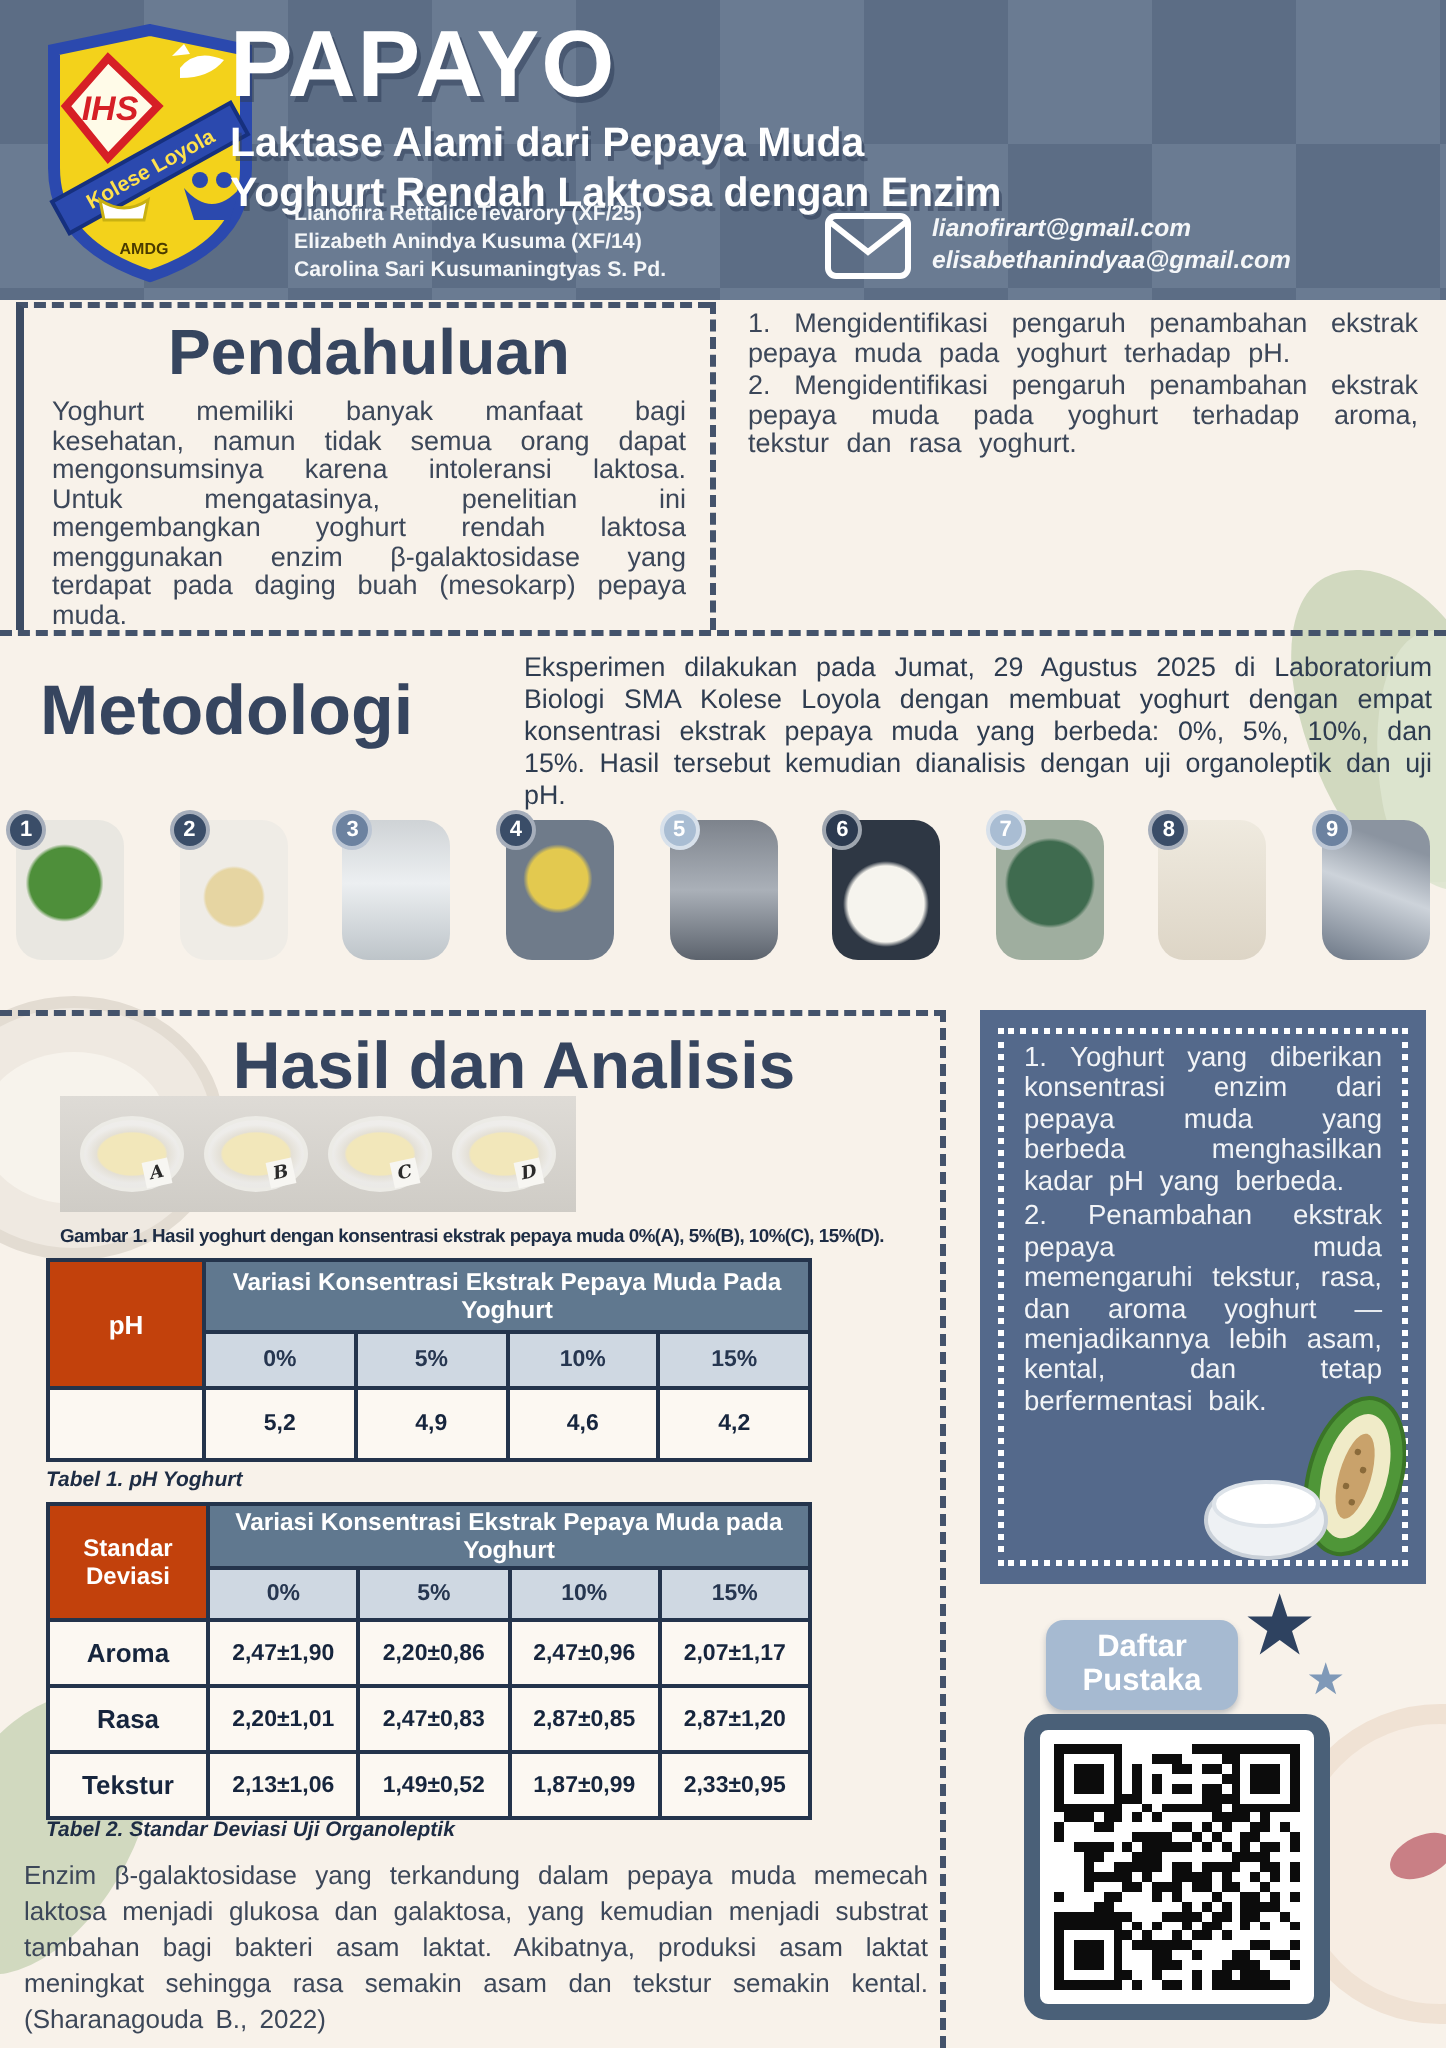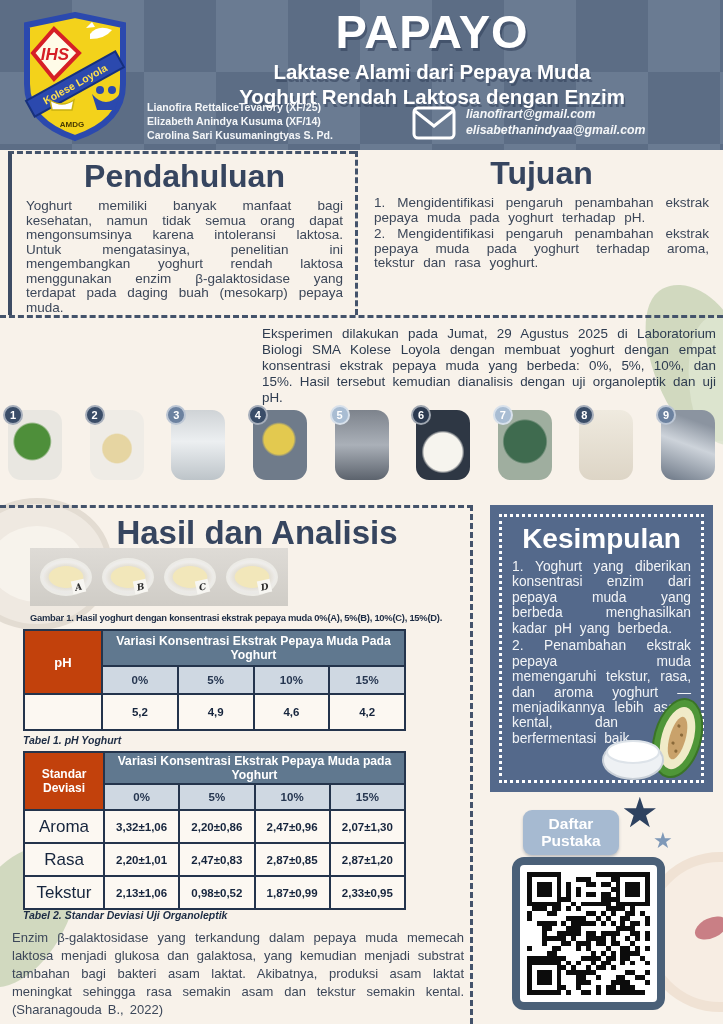--- a/index.html
+++ b/index.html
@@ -5,21 +5,21 @@
   * { margin:0; padding:0; box-sizing:border-box; }
   body { background:#e9e4dc; font-family:"Liberation Sans", sans-serif; }
   #poster { position:relative; width:723px; height:1024px; background:#f8f2ea; overflow:hidden; margin:0 auto; }
 
   
   #header { position:absolute; left:0; top:0; width:723px; height:150px;
     background-color:#5c6d85;
     background-image:conic-gradient(#6a7b92 .25turn,#5c6d85 .25turn .5turn,#6a7b92 .5turn .75turn,#5c6d85 .75turn);
     background-size:144px 144px; }
   #logo { position:absolute; left:20px; top:12px; }
-  #title-wrap { position:absolute; left:142px; top:4px; width:580px; text-align:center; color:#fff; }
+  #title-wrap { position:absolute; left:115px; top:4px; width:580px; text-align:left; color:#fff; }
   #main-title { font-size:47px; font-weight:bold; letter-spacing:1px; text-shadow:2px 3px 0 rgba(47,62,88,.55); }
   .subtitle-line { font-size:20.5px; font-weight:bold; line-height:1.22; text-shadow:1.5px 2.5px 0 rgba(47,62,88,.55); }
   #authors { position:absolute; left:147px; top:101px; color:#f4f6f8; font-size:10.6px; font-weight:bold; line-height:1.3; }
   #email-box { position:absolute; left:412px; top:106px; display:flex; align-items:center; gap:10px; }
   #emails { color:#f4f6f8; font-size:12.3px; font-style:italic; font-weight:bold; line-height:1.3; }
 
   
   #pendahuluan { position:absolute; left:8px; top:151px; width:347px; height:164px;
     border-left:4px solid #3d4c64; border-top:3px dashed #44536b; padding:4px 12px 0 14px; }
   #tujuan { position:absolute; left:355px; top:151px; width:368px; height:164px;
@@ -71,21 +71,21 @@
     white-space:nowrap; letter-spacing:-.25px; }
 
   table { border-collapse:collapse; table-layout:fixed; position:absolute; }
   #table1 { left:23px; top:121px; width:383px; }
   #table2 { left:23px; top:243px; width:383px; }
   td { border:2px solid #24344c; text-align:center; vertical-align:middle; padding:0 2px; }
   .c-dark  { background:#c2410c; color:#fff; font-weight:bold; font-size:13px; }
   .c-group { background:#60788f; color:#fff; font-weight:bold; font-size:12.2px; }
   .c-sub   { background:#cfd8e2; color:#263650; font-weight:bold; font-size:11.5px; }
   .c-val   { background:#fcf8f2; color:#16253d; font-weight:bold; font-size:11.5px; }
-  .c-label { background:#fcf8f2; color:#16253d; font-weight:normal; font-size:17px; }
+  .c-label { background:#fcf8f2; color:#16253d; font-weight:bold; font-size:13px; }
   #table1 tr:nth-child(1){height:36px;} #table1 tr:nth-child(2){height:28px;} #table1 tr:nth-child(3){height:36px;}
   #table2 tr:nth-child(1){height:32px;} #table2 tr:nth-child(2){height:26px;}
   #table2 tr:nth-child(n+3){height:33px;}
   .tbl-caption { position:absolute; font-size:10.5px; font-weight:bold; color:#1d2c44;font-style:italic; }
   #caption1 { left:23px; top:226px; }
   #caption2 { left:23px; top:401px; }
   #analysis { position:absolute; left:12px; top:421px; width:452px; font-size:13px; color:#3c4759;
     text-align:justify; line-height:1.38; word-spacing:2.5px; }
 
   
@@ -170,28 +170,28 @@
         <div>elisabethanindyaa@gmail.com</div>
       </div>
     </div>
   </header>
 
   <section id="pendahuluan" class="z">
     <h2 class="sec-title">Pendahuluan</h2>
     <p class="body-text">Yoghurt memiliki banyak manfaat bagi kesehatan, namun tidak semua orang dapat mengonsumsinya karena intoleransi laktosa. Untuk mengatasinya, penelitian ini mengembangkan yoghurt rendah laktosa menggunakan enzim β-galaktosidase yang terdapat pada daging buah (mesokarp) pepaya muda.</p>
   </section>
   <section id="tujuan" class="z">
-    <h2 class="sec-title">Tujuan</h2>
     <ol>
       <li>Mengidentifikasi pengaruh penambahan ekstrak pepaya muda pada yoghurt terhadap pH.</li>
       <li>Mengidentifikasi pengaruh penambahan ekstrak pepaya muda pada yoghurt terhadap aroma, tekstur dan rasa yoghurt.</li>
     </ol>
   </section>
   <div id="sep1"></div>
 
+  <h2 id="metodologi-title" class="z">Metodologi</h2>
   <p id="metodologi-body" class="z">Eksperimen dilakukan pada Jumat, 29 Agustus 2025 di Laboratorium Biologi SMA Kolese Loyola dengan membuat yoghurt dengan empat konsentrasi ekstrak pepaya muda yang berbeda: 0%, 5%, 10%, dan 15%. Hasil tersebut kemudian dianalisis dengan uji organoleptik dan uji pH.</p>
 
   <div id="photos" class="z">
     <div class="photo p1">
         <span class="badge b-dark">1</span>
       </div>
     <div class="photo p2">
         <span class="badge b-dark">2</span>
       </div>
     <div class="photo p3">
@@ -266,49 +266,48 @@
         <td class="c-group" colspan="4">Variasi Konsentrasi Ekstrak Pepaya Muda pada Yoghurt</td>
       </tr>
       <tr>
         <td class="c-sub">0%</td>
         <td class="c-sub">5%</td>
         <td class="c-sub">10%</td>
         <td class="c-sub">15%</td>
       </tr>
       <tr>
         <td class="c-label">Aroma</td>
-        <td class="c-val">3,32±1,06</td>
+        <td class="c-val">2,47±1,90</td>
         <td class="c-val">2,20±0,86</td>
         <td class="c-val">2,47±0,96</td>
-        <td class="c-val">2,07±1,30</td>
+        <td class="c-val">2,07±1,17</td>
       </tr>
       <tr>
         <td class="c-label">Rasa</td>
         <td class="c-val">2,20±1,01</td>
         <td class="c-val">2,47±0,83</td>
         <td class="c-val">2,87±0,85</td>
         <td class="c-val">2,87±1,20</td>
       </tr>
       <tr>
         <td class="c-label">Tekstur</td>
         <td class="c-val">2,13±1,06</td>
-        <td class="c-val">0,98±0,52</td>
+        <td class="c-val">1,49±0,52</td>
         <td class="c-val">1,87±0,99</td>
         <td class="c-val">2,33±0,95</td>
       </tr>
     </tbody>
       </table>
     <div id="caption2" class="tbl-caption">Tabel 2. Standar Deviasi Uji Organoleptik</div>
 
     <p id="analysis">Enzim β-galaktosidase yang terkandung dalam pepaya muda memecah laktosa menjadi glukosa dan galaktosa, yang kemudian menjadi substrat tambahan bagi bakteri asam laktat. Akibatnya, produksi asam laktat meningkat sehingga rasa semakin asam dan tekstur semakin kental. (Sharanagouda B., 2022)</p>
   </section>
 
   <aside id="kesimpulan">
     <div id="kesimpulan-inner">
-      <h2 id="kesimpulan-title">Kesimpulan</h2>
       <ol id="kesimpulan-list">
         <li>Yoghurt yang diberikan konsentrasi enzim dari pepaya muda yang berbeda menghasilkan kadar pH yang berbeda.</li>
         <li>Penambahan ekstrak pepaya muda memengaruhi tekstur, rasa, dan aroma yoghurt —menjadikannya lebih asam, kental, dan tetap berfermentasi baik.</li>
       </ol>
       <svg id="kesimpulan-illu" width="108" height="88" viewBox="0 0 108 88">
         <g transform="rotate(16 82 46)">
           <ellipse cx="82" cy="44" rx="23" ry="40" fill="#4f9638" stroke="#3a7427" stroke-width="2"></ellipse>
           <ellipse cx="82" cy="44" rx="16" ry="32" fill="#f0ebc8"></ellipse>
           <ellipse cx="82" cy="44" rx="8" ry="22" fill="#c9a26b"></ellipse>
           <circle cx="80" cy="32" r="1.6" fill="#8a6a3a"></circle>

